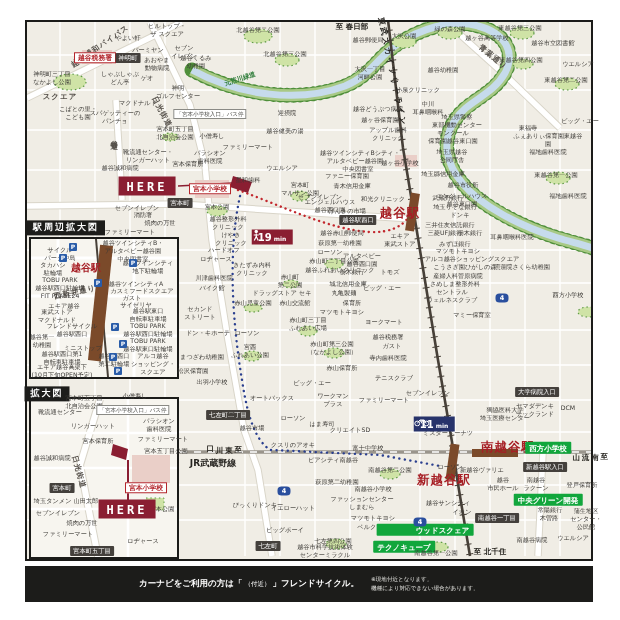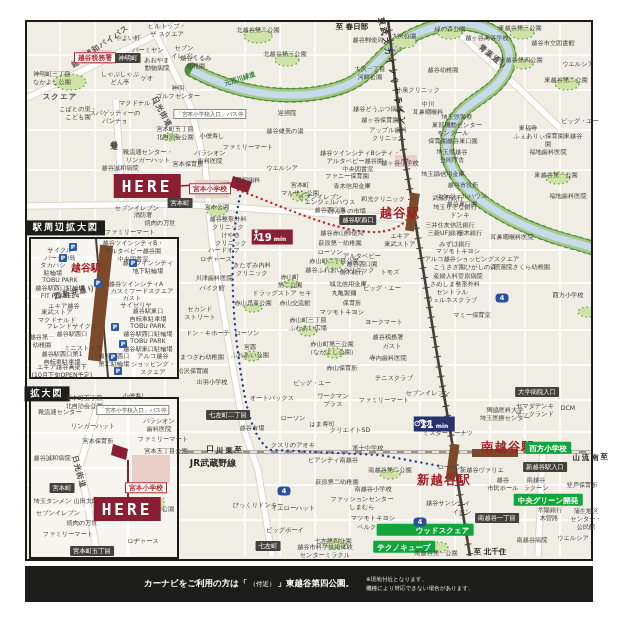--- a/index.html
+++ b/index.html
@@ -24,21 +24,21 @@
   .st{color:#a61e24;font-weight:bold;font-size:12.5px;letter-spacing:1px;}
   .st2{color:#a61e24;font-weight:bold;font-size:10px;}
   .dir{font-size:7.5px;font-weight:bold;color:#26241f;}
   .dirv{font-size:7.5px;font-weight:bold;color:#26241f;writing-mode:vertical-rl;}
   .hdr{background:#1d1d1b;color:#fff;font-weight:bold;font-size:9px;padding:2px 6px;letter-spacing:2px;}
   .pi{background:#2a5ca8;color:#fff;font-weight:bold;font-size:6px;width:8px;height:8px;line-height:8px;
       padding:0;border-radius:1px;text-align:center;}
   .shield{background:#2a4f9e;color:#fff;font-weight:bold;font-size:6.5px;width:13px;height:9px;line-height:9px;
       border-radius:4px/3.5px;text-align:center;}
   .here{position:absolute;transform:translate(-50%,-50%);background:#8a1e32;color:#fff;font-weight:bold;
-        font-size:16px;letter-spacing:3px;padding:2.5px 8px;font-family:"DejaVu Sans Mono","Liberation Mono",monospace;}
+        font-size:12px;letter-spacing:3px;padding:2.5px 8px;font-family:"DejaVu Sans Mono","Liberation Mono",monospace;}
   .badge{position:absolute;transform:translate(-50%,-50%);display:flex;align-items:center;gap:2px;
          color:#fff;padding:2px 6px;}
   .badge .num{font-size:10px;font-weight:bold;}
   .badge .unit{font-size:6px;font-weight:bold;align-self:flex-end;margin-bottom:1px;}
   .badge.walk{background:#8a1e32;}
   .badge.bike{background:#27336b;}
   .inset-frame{position:absolute;border:2px solid #1b1b19;box-sizing:border-box;}
   #caption{position:absolute;left:25px;top:566px;width:568px;height:36px;background:#1c1c1a;color:#fff;
            display:flex;align-items:center;justify-content:center;gap:2px;}
   #caption .c1{font-size:8.5px;font-weight:bold;}
@@ -487,19 +487,19 @@
       <circle cx="12.5" cy="7" r="2.4" stroke="#fff" stroke-width="1" fill="none"></circle>
       <path d="M3.5,7 L6.2,3.5 L10.5,3.5 L12.5,7 M6.2,3.5 L8.3,7" stroke="#fff" stroke-width="1" fill="none"></path>
     </svg>
     <span class="num">11</span>
       <span class="unit">min</span>
   </div>
 
   <div id="caption">
     <span class="c1">カーナビをご利用の方は「</span>
     <span class="c3">（付近）</span>
-    <span class="c1">」東越谷第四公園。</span>
+    <span class="c1">」フレンドサイクル。</span>
     <div class="notes">
       <div>※現地付近となります。</div>
       <div>機種により対応できない場合があります。</div>
     </div>
   </div>
 </div>
 
 </body></html>

